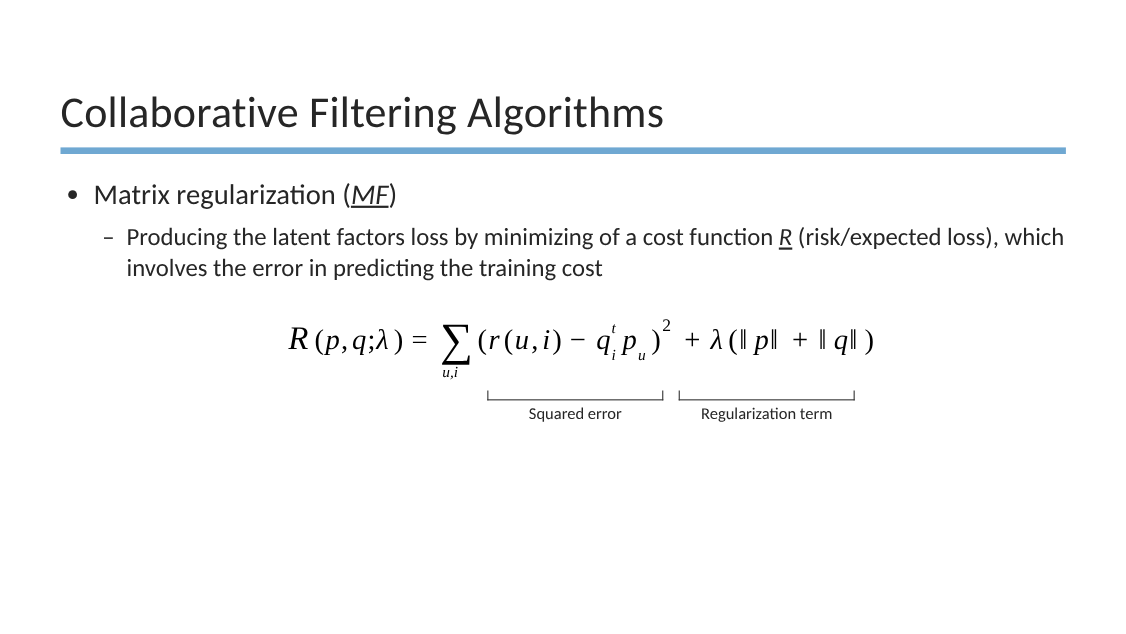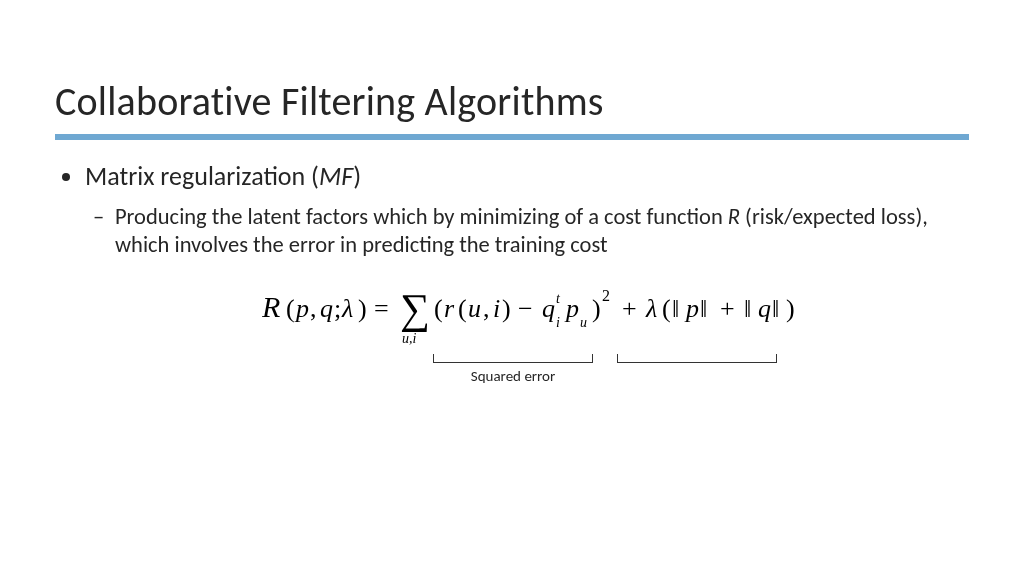--- a/index.html
+++ b/index.html
@@ -53,21 +53,21 @@
     list-style: none;
     position: relative;
     margin-bottom: 14px;
   }
   ul.level2 > li::before {
     content: "–";
     position: absolute;
     left: -22px;
     top: 0;
   }
-  .ital { font-style: italic; }
+  .ital { font-style: italic; text-decoration: underline; }
   .eq-block {
     text-align: center;
     margin: 18px 0 8px 0;
   }
   .eq-img {
     display: inline-block;
   }
   .annot-row {
     position: relative;
     height: 50px;
@@ -97,21 +97,21 @@
 
   <h1 class="title">Collaborative Filtering Algorithms</h1>
   <div class="rule"></div>
 
   <ul class="level1">
     <li>
       <span>Matrix regularization (</span><span class="ital">MF</span><span>)</span>
 
       <ul class="level2">
         <li>
-          <span>Producing the latent factors which by minimizing of a cost function </span><span class="ital">R</span><span> (risk/expected loss), which involves the error in predicting the training cost</span>
+          <span>Producing the latent factors loss by minimizing of a cost function </span><span class="ital">R</span><span> (risk/expected loss), which involves the error in predicting the training cost</span>
 
           <div class="eq-block">
             <div class="eq-img">
               <svg width="560" height="72" viewBox="0 0 560 72" xmlns="http://www.w3.org/2000/svg">
                 <g font-family="Georgia, 'Times New Roman', serif" fill="#000">
 
                   <text x="0" y="40" font-size="30" font-style="italic" font-family="'Brush Script MT','Segoe Script',cursive">R</text>
                   <text x="24" y="40" font-size="26">(</text>
                   <text x="34" y="40" font-size="26" font-style="italic">p</text>
                   <text x="48" y="40" font-size="26">,</text>
@@ -149,26 +149,27 @@
                   <text x="458" y="40" font-size="26">+</text>
                   <text x="482" y="40" font-size="26">‖</text>
                   <text x="496" y="40" font-size="26" font-style="italic">q</text>
                   <text x="510" y="40" font-size="26">‖</text>
                   <text x="524" y="40" font-size="26">)</text>
                 </g>
               </svg>
             </div>
 
             <div class="annot-row">
-              <div class="bracket-group" style="left:318px; width:160px;">
+              <div class="bracket-group" style="left:328px; width:160px;">
                 <div class="bracket"></div>
                 <div class="annot-label">Squared  error</div>
               </div>
               <div class="bracket-group" style="left:502px; width:160px;">
                 <div class="bracket"></div>
+                <div class="annot-label">Regularization term</div>
               </div>
             </div>
           </div>
         </li>
 
       </ul>
     </li>
   </ul>
 
 </div>

